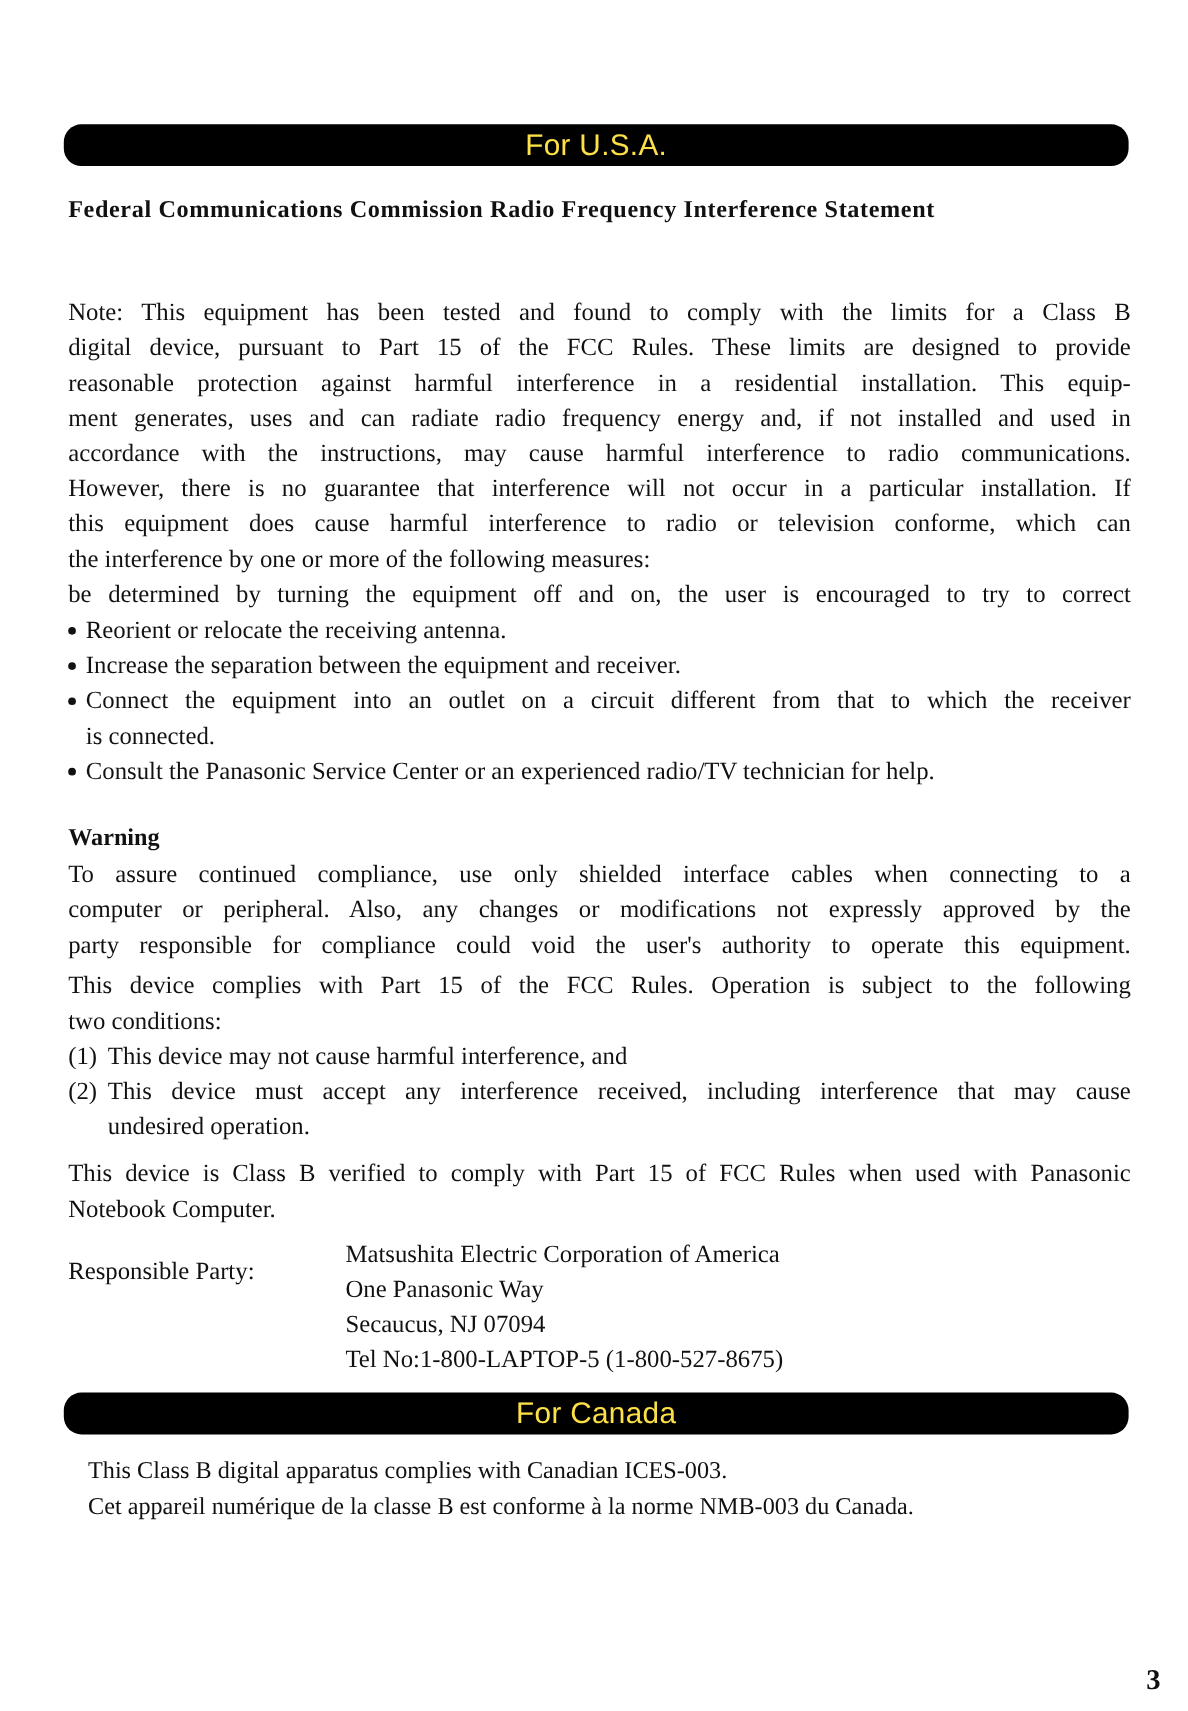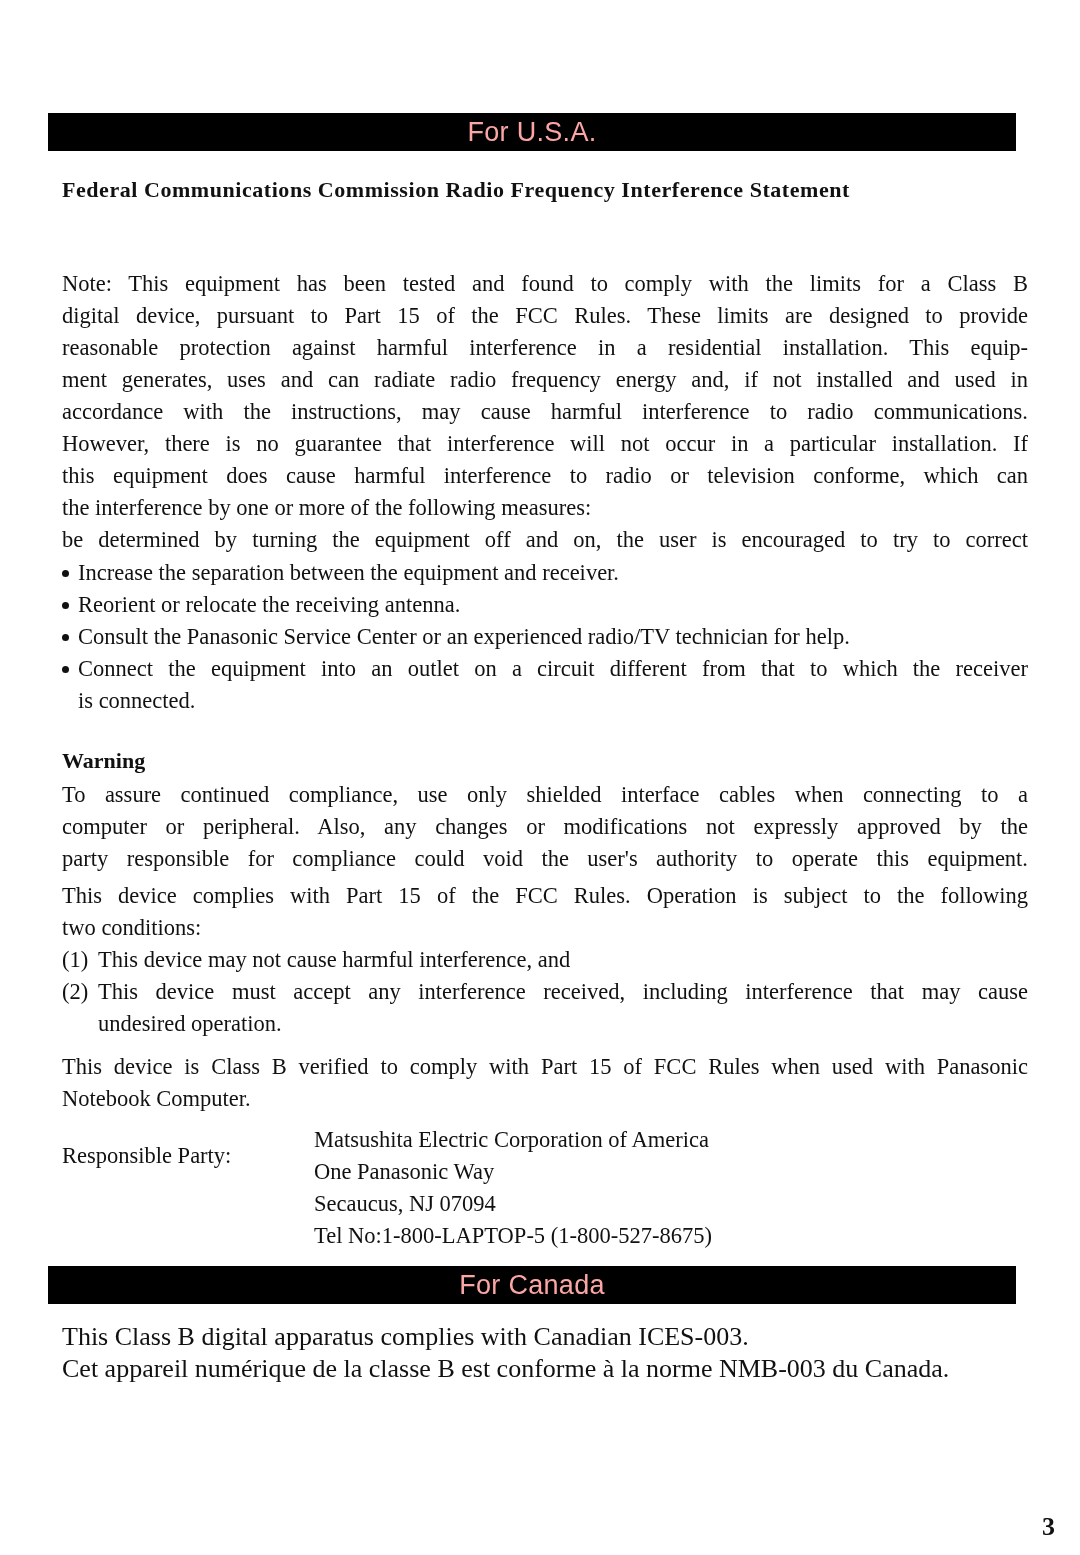--- a/index.html
+++ b/index.html
@@ -10,30 +10,31 @@
     body {
       width: 1080px;
       height: 1555px;
       position: relative;
       overflow: hidden;
       color: #111111;
       font-family: "Liberation Serif", "DejaVu Serif", serif;
     }
     .banner {
       position: absolute;
-      left: 48px;
+      left: 58px;
       width: 968px;
       background: #000000;
-      color: #fca5a5;
+      color: #fde047;
       text-align: center;
       font-family: "Liberation Sans", "DejaVu Sans", sans-serif;
       font-size: 27px;
       line-height: 38px;
       height: 38px;
       letter-spacing: 0.3px;
+      border-radius: 16px;
     }
     #banner-usa { top: 113px; }
     #banner-canada { top: 1266px; }
 
     .heading {
       position: absolute;
       left: 62px;
       font-family: Liberation Serif, serif;
       font-weight: bold;
       font-size: 22px;
@@ -123,23 +124,23 @@
       position: absolute;
       left: 224px;
       top: 0;
       white-space: nowrap;
       margin-left: 28px;
     }
     .resp-lines span { display: block; }
 
     .canada {
       position: absolute;
-      left: 62px;
+      left: 80px;
       top: 1321px;
-      font-size: 26px;
+      font-size: 22px;
       line-height: 32px;
       white-space: nowrap;
     }
     .canada span { display: block; }
 
     .page-number {
       position: absolute;
       left: 1042px;
       top: 1512px;
       font-size: 26px;
@@ -164,34 +165,34 @@
   <span class="line">accordance with the instructions, may cause harmful interference to radio communications.</span>
   <span class="line">However, there is no guarantee that interference will not occur in a particular installation. If</span>
   <span class="line">this equipment does cause harmful interference to radio or television conforme, which can</span>
   <span class="line last">the interference by one or more of the following measures:</span>
   <span class="line">be determined by turning the equipment off and on, the user is encouraged to try to correct</span>
 </div>
 
 <div class="bullets">
   <div class="bullet">
     <span class="dot"></span>
+    <span>Reorient or relocate the receiving antenna.</span>
+  </div>
+  <div class="bullet">
+    <span class="dot"></span>
     <span>Increase the separation between the equipment and receiver.</span>
-  </div>
-  <div class="bullet">
-    <span class="dot"></span>
-    <span>Reorient or relocate the receiving antenna.</span>
-  </div>
-  <div class="bullet">
-    <span class="dot"></span>
-    <span>Consult the Panasonic Service Center or an experienced radio/TV technician for help.</span>
   </div>
   <div class="bullet">
     <span class="dot"></span>
     <span class="line">Connect the equipment into an outlet on a circuit different from that to which the receiver</span>
     <span class="cont">is connected.</span>
+  </div>
+  <div class="bullet">
+    <span class="dot"></span>
+    <span>Consult the Panasonic Service Center or an experienced radio/TV technician for help.</span>
   </div>
 </div>
 
 <div id="warning-heading" class="heading">Warning</div>
 <div id="warning-para" class="para">
   <span class="line">To assure continued compliance, use only shielded interface cables when connecting to a</span>
   <span class="line">computer or peripheral. Also, any changes or modifications not expressly approved by the</span>
   <span class="line">party responsible for compliance could void the user's authority to operate this equipment.</span>
 </div>
 

